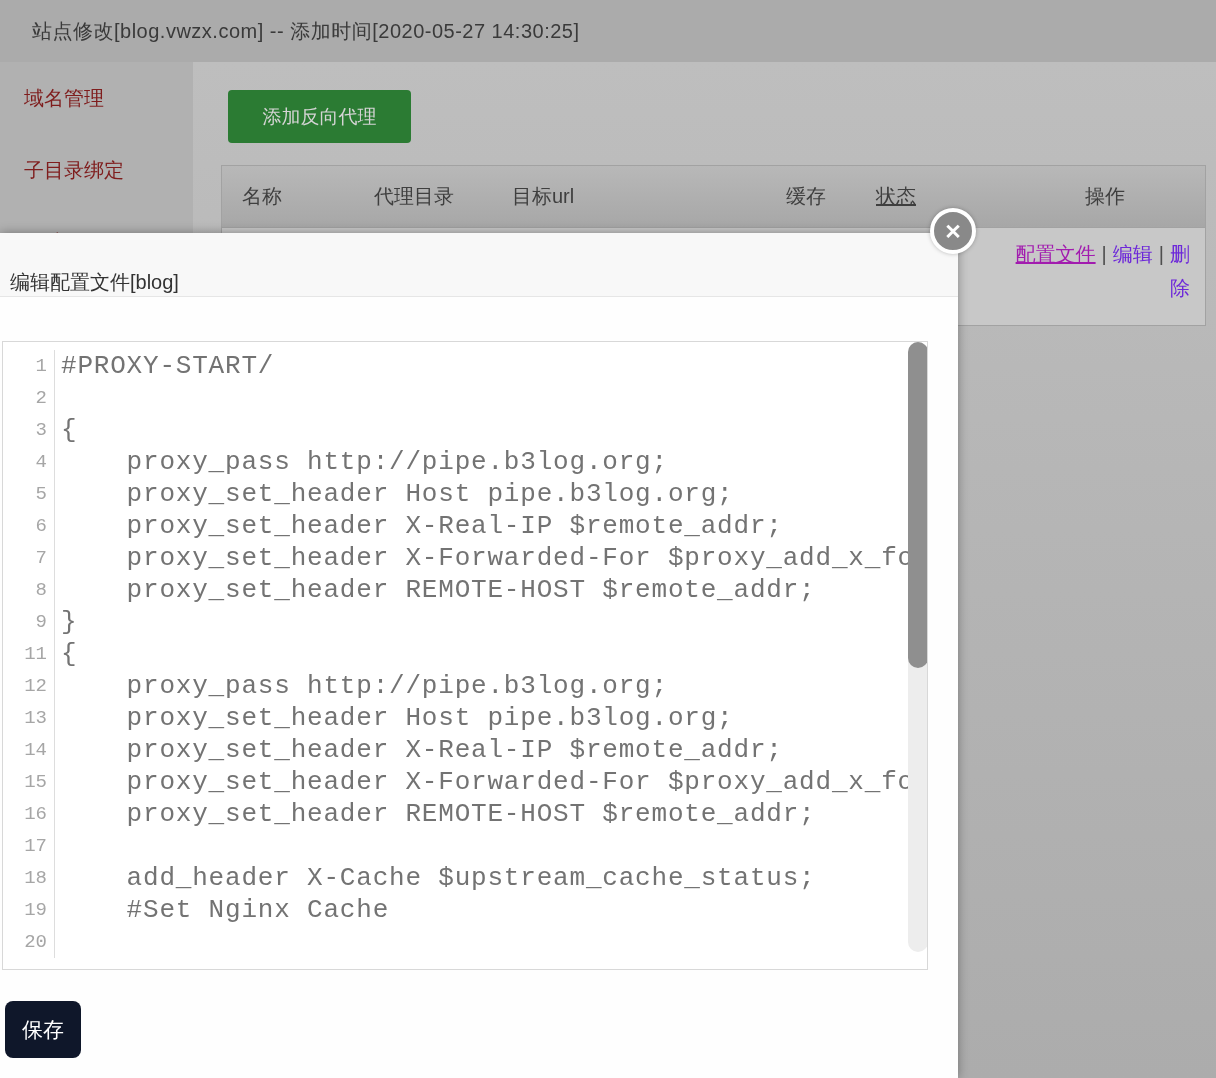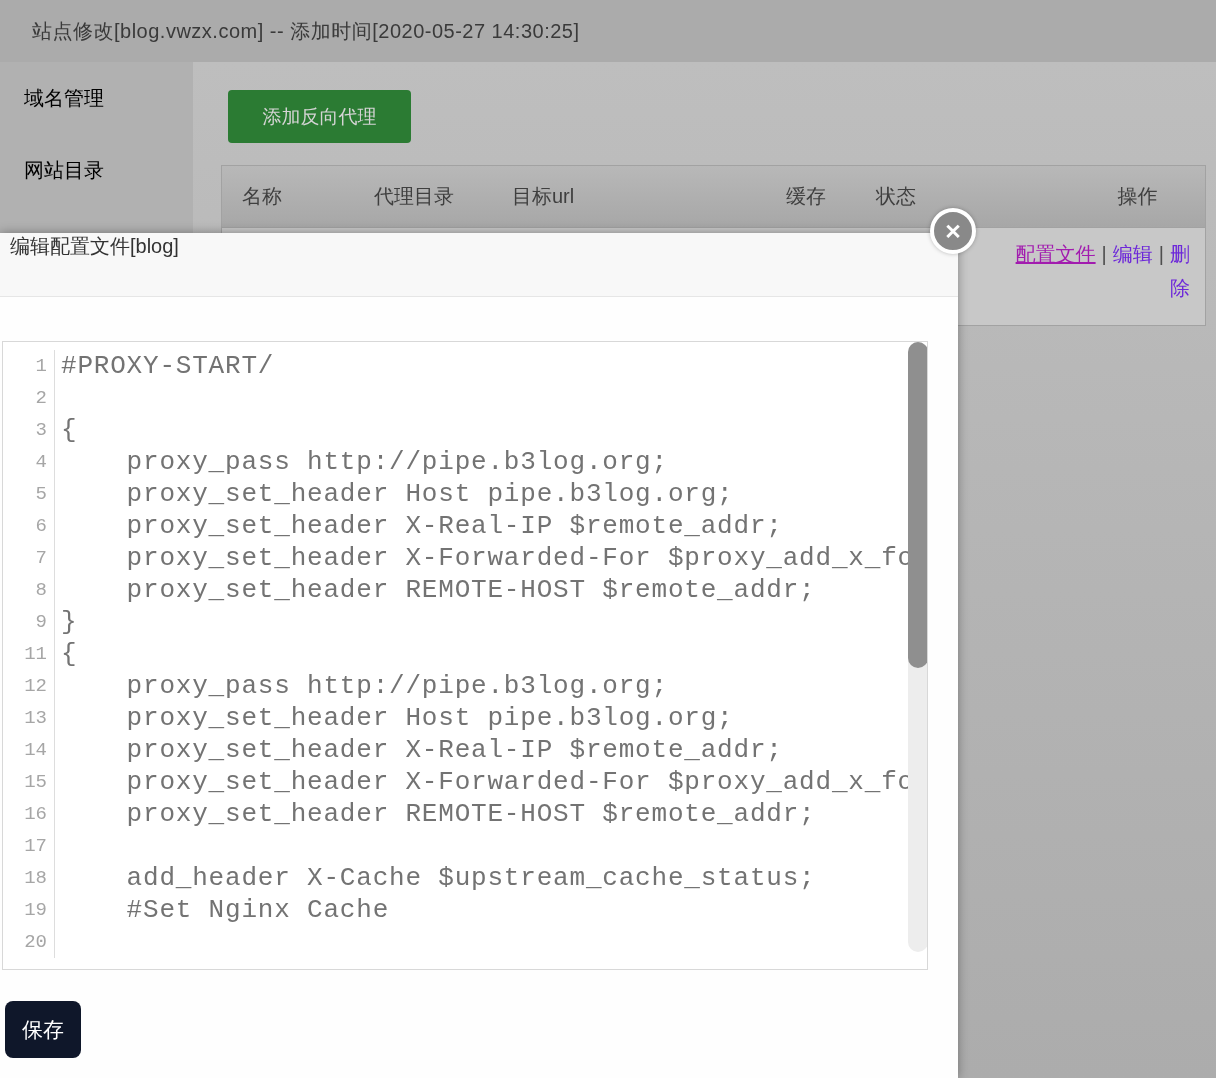--- a/index.html
+++ b/index.html
@@ -6,47 +6,47 @@
   html,body { width:1216px; height:1078px; overflow:hidden; }
   body { font-family:"Liberation Sans", sans-serif; position:relative; background:#B5B5B5; }
   .abs { position:absolute; }
 
   
   .titlebar { left:0; top:0; width:1216px; height:62px; background:#ABABAB; z-index:1; }
   .titlebar .title { position:absolute; left:32px; top:0; line-height:62px; font-size:20px; color:#3A3A3A; letter-spacing:.5px; }
   .win-close { position:absolute; left:1190px; top:10px; width:34px; height:44px; font-size:30px; font-weight:bold; color:#414141; line-height:44px; text-align:center; cursor:pointer; }
 
   .sidebar { left:0; top:62px; width:193px; height:1016px; background:#B1B1B1; z-index:1; }
-  .side-item { height:72px; display:flex; align-items:center; padding-left:24px; font-size:20px; color:#000000; cursor:pointer; }
+  .side-item { height:72px; display:flex; align-items:center; padding-left:24px; font-size:20px; color:#7f1d1d; cursor:pointer; }
 
   .main { left:193px; top:62px; width:1023px; height:1016px; background:linear-gradient(180deg,#BEBEBE 0%,#B6B6B6 40%,#ACACAC 100%); z-index:1; }
 
   .add-btn { left:228px; top:90px; width:183px; height:53px; background:#2B7B33; border:none; border-radius:4px;
              color:#D4D4D4; font-size:19px; font-family:Liberation Mono, monospace; cursor:pointer; z-index:2; }
 
   .ptable { left:221px; top:165px; width:985px; border:1px solid #A2A2A2; z-index:2; }
   .thead { display:flex; height:62px; align-items:center; background:linear-gradient(180deg,#B8B8B8,#A7A7A7);
            border-bottom:1px solid #A2A2A2; font-size:20px; color:#3F3F3F; }
   .th-name  { width:152px; padding-left:20px; }
   .th-dir   { width:138px; }
   .th-url   { width:274px; }
   .th-cache { width:90px; }
-  .th-state { flex:1; }
-  .th-act   { width:120px; text-align:center; padding-right:15px;font-family:Liberation Mono, monospace; }
+  .th-state { flex:1;text-decoration:underline; }
+  .th-act   { width:120px; text-align:left; padding-right:15px;font-family:Liberation Mono, monospace; }
   .trow { height:97px; background:#C8C8C8; display:flex; }
   .trow-spacer { flex:1; }
   .row-actions { width:187px; margin-right:15px; padding-top:9px; text-align:right; line-height:34px; font-size:20px; }
   .act-config { color:#a21caf; text-decoration:underline; cursor:pointer; }
   .act-green  { color:#6d28d9; cursor:pointer;text-align:right; }
   .act-sep    { color:#4F4F4F; margin:0 6px; }
 
   
   .modal { left:0; top:233px; width:958px; height:845px; background:#FEFEFE; z-index:10;
            box-shadow:0 0 10px rgba(0,0,0,.35); }
-  .modal-hd { height:64px; background:#F8F8F8; border-bottom:1px solid #E6E6E6; display:flex; align-items:flex-start; }
+  .modal-hd { height:64px; background:#F8F8F8; border-bottom:1px solid #E6E6E6; display:flex; align-items:flex-end; }
   .modal-hd .mtitle { padding-left:10px; font-size:20px; color:#333333; }
 
   .editor { position:absolute; left:2px; top:108px; width:926px; height:629px; background:#FFFFFF;
             border:1px solid #D8D8D8; overflow:hidden; }
   .code-lines { padding-top:8px; font-family:"Liberation Mono","DejaVu Sans Mono",monospace; }
   .code-line { display:flex; line-height:32px; }
   .ln { flex:none; width:52px; padding-right:7px; text-align:right; font-size:19px; color:#A6A6A6;
         border-right:1px solid #DDDDDD; }
   .ct { flex:none; padding-left:6px; white-space:pre; font-size:26px; letter-spacing:0.8px; color:#737373; }
 
@@ -65,20 +65,23 @@
 <body>
 
 <div class="abs titlebar">
   <div class="title">站点修改[blog.vwzx.com] -- 添加时间[2020-05-27 14:30:25]</div>
 </div>
 <div class="abs win-close">✕</div>
 
 <div class="abs sidebar">
   <div class="side-item">
     <span>域名管理</span>
+  </div>
+  <div class="side-item">
+    <span>子目录绑定</span>
   </div>
   <div class="side-item">
     <span>网站目录</span>
   </div>
 </div>
 
 <div class="abs main"></div>
 
 <button class="abs add-btn">添加反向代理</button>
 

